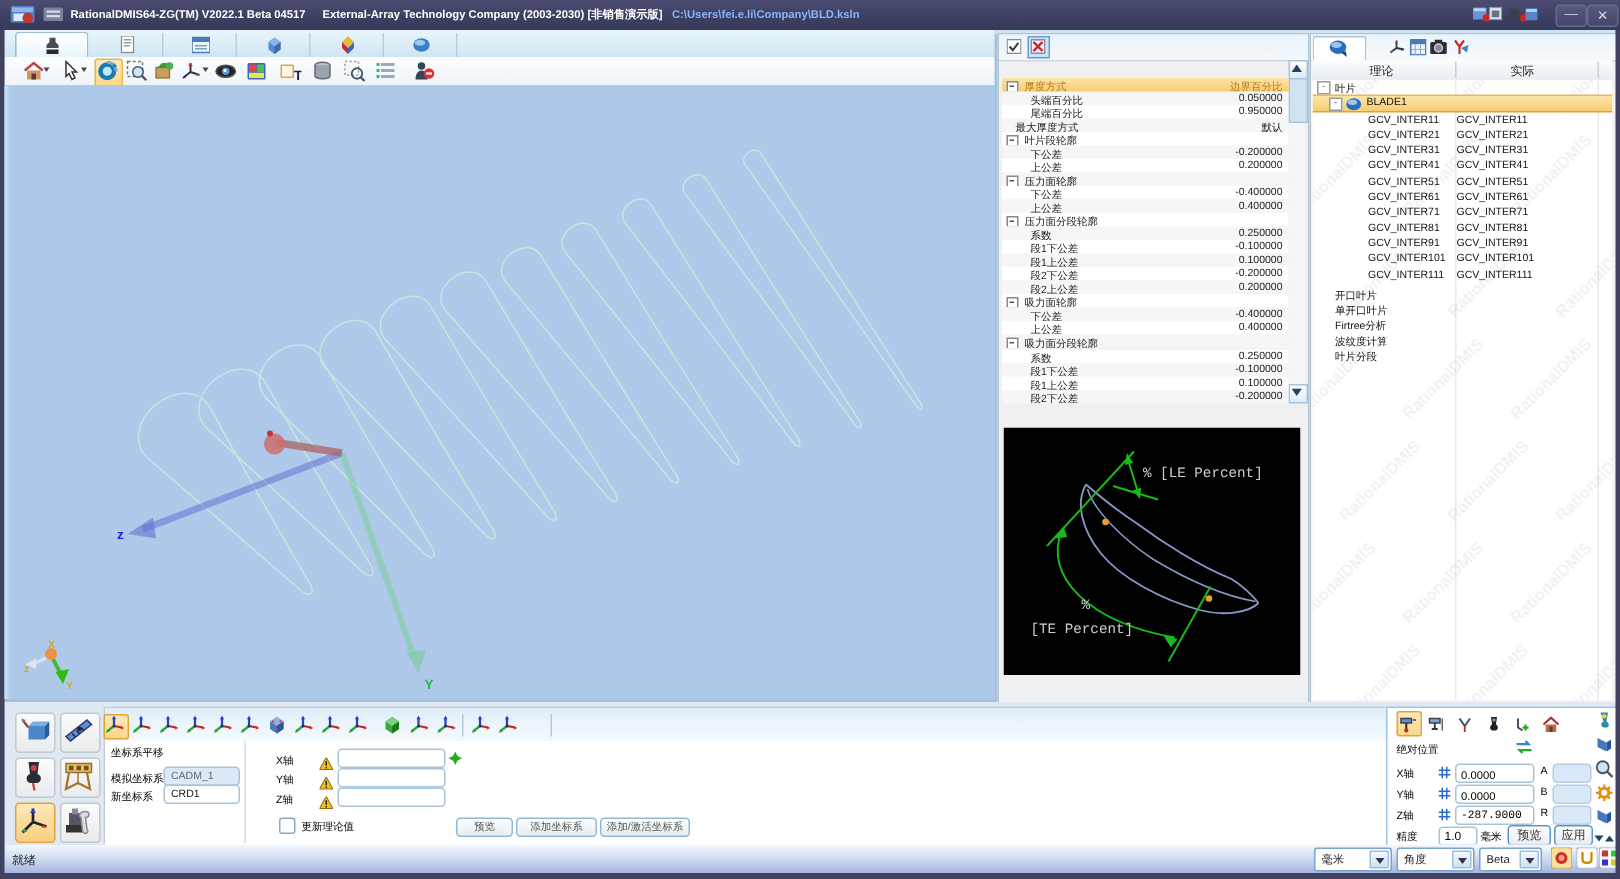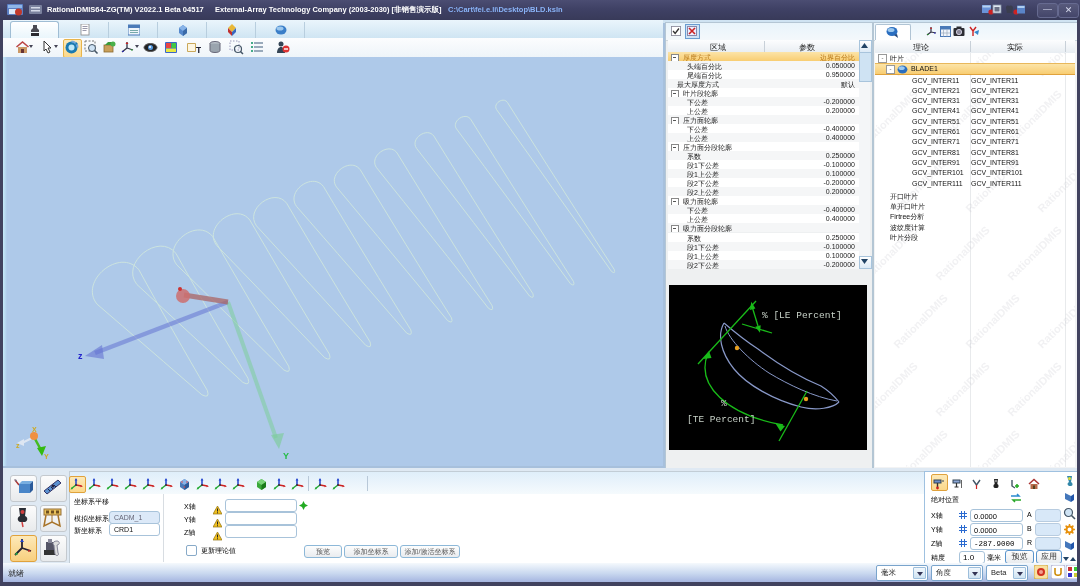--- a/index.html
+++ b/index.html
@@ -63,21 +63,21 @@
         <rect x="0" y="1" width="16" height="11" rx="1" fill="#5b7fc4"></rect>
         <rect x="1" y="2" width="14" height="3" fill="#8fb6e8"></rect>
         <rect x="2" y="6" width="7" height="5" fill="#dce9f8"></rect>
         <circle cx="11.5" cy="9" r="3.5" fill="#c0392b"></circle>
         <rect x="22" y="2" width="13" height="9" rx="1" fill="#7b829e"></rect>
         <rect x="24" y="4" width="9" height="1.5" fill="#d5dae8"></rect>
         <rect x="24" y="7" width="9" height="1.5" fill="#d5dae8"></rect>
       </svg>
  <div class="txt" style="left:47px">RationalDMIS64-ZG(TM) V2022.1 Beta 04517</div>
       <div class="txt" style="left:215px">External-Array Technology Company (2003-2030) [非销售演示版]</div>
-      <div class="txt path" style="left:448px">C:\Cart\fei.e.li\Desktop\BLD.ksln</div>
+      <div class="txt path" style="left:448px">C:\Users\fei.e.li\Company\BLD.ksln</div>
  <svg class="abs" style="left:982px;top:4px" width="46" height="12" viewBox="0 0 46 12">
         <rect x="0" y="1" width="9" height="8" fill="#6a93d8"></rect>
         <rect x="0.5" y="1.5" width="8" height="2" fill="#b8d4f0"></rect>
         <circle cx="9" cy="8" r="2.6" fill="#cc2222"></circle>
         <rect x="11" y="1" width="8" height="8" fill="#dfe7f0" stroke="#8896aa" stroke-width="0.8"></rect>
         <rect x="12.5" y="3" width="5" height="4.5" fill="#6a7186"></rect>
         <path d="M27 2c2-1.5 4 0 4 2l-1 5h-5l-1-5c0-2 1-3 3-2z" fill="#3a3d4e"></path>
         <circle cx="34" cy="8" r="2.6" fill="#cc2222"></circle>
         <rect x="35" y="1.5" width="8" height="8" fill="#5a84c8"></rect>
         <rect x="35.5" y="2" width="7" height="2" fill="#aecdf0"></rect>
@@ -252,25 +252,20 @@
   <svg class="abs" style="left:5px;top:3px" width="10" height="10" viewBox="0 0 12 12">
           <rect x="0.5" y="0.5" width="11" height="11" fill="#fff" stroke="#889"></rect>
           <path d="M2.5 6l2.5 3 4.5-6" stroke="#333" stroke-width="1.6" fill="none"></path>
         </svg>
   <div class="abs" style="left:19px;top:1px;width:13px;height:13px;background:#cfe3f6;border:1px solid #6a9cd0;"></div>
   <svg class="abs" style="left:21px;top:3px" width="10" height="10" viewBox="0 0 10 10">
           <rect x="0.5" y="0.5" width="9" height="9" fill="#eef" stroke="#88a"></rect>
           <path d="M2 2l6 6M8 2l-6 6" stroke="#c22" stroke-width="1.6"></path>
         </svg>
  </div>
- <div id="midhead">
-        <span style="position:absolute;left:42px;top:2px">区域</span>
-        <span style="position:absolute;left:131px;top:2px">参数</span>
-        <i style="position:absolute;left:96px;top:1px;width:1px;height:11px;background:#c8d0d8"></i>
-      </div>
  <div class="abs" style="left:193px;top:17px;width:11px;height:228px;background:#f4f6f8;">
   <div class="abs" style="left:0;top:0;width:11px;height:11px;background:linear-gradient(#fff,#dceaf6);border:1px solid #a8c4dc;"></div>
   <svg class="abs" style="left:2px;top:3px" width="7" height="6">
           <path d="M3.5 0L7 5H0z" fill="#246"></path>
         </svg>
   <div class="abs" style="left:0;top:12px;width:11px;height:28px;background:#cfe3f3;border:1px solid #a8c4dc;"></div>
   <div class="abs" style="left:0;top:216px;width:11px;height:11px;background:linear-gradient(#fff,#dceaf6);border:1px solid #a8c4dc;"></div>
   <svg class="abs" style="left:2px;top:219px" width="7" height="6">
           <path d="M3.5 5L7 0H0z" fill="#246"></path>
         </svg>

